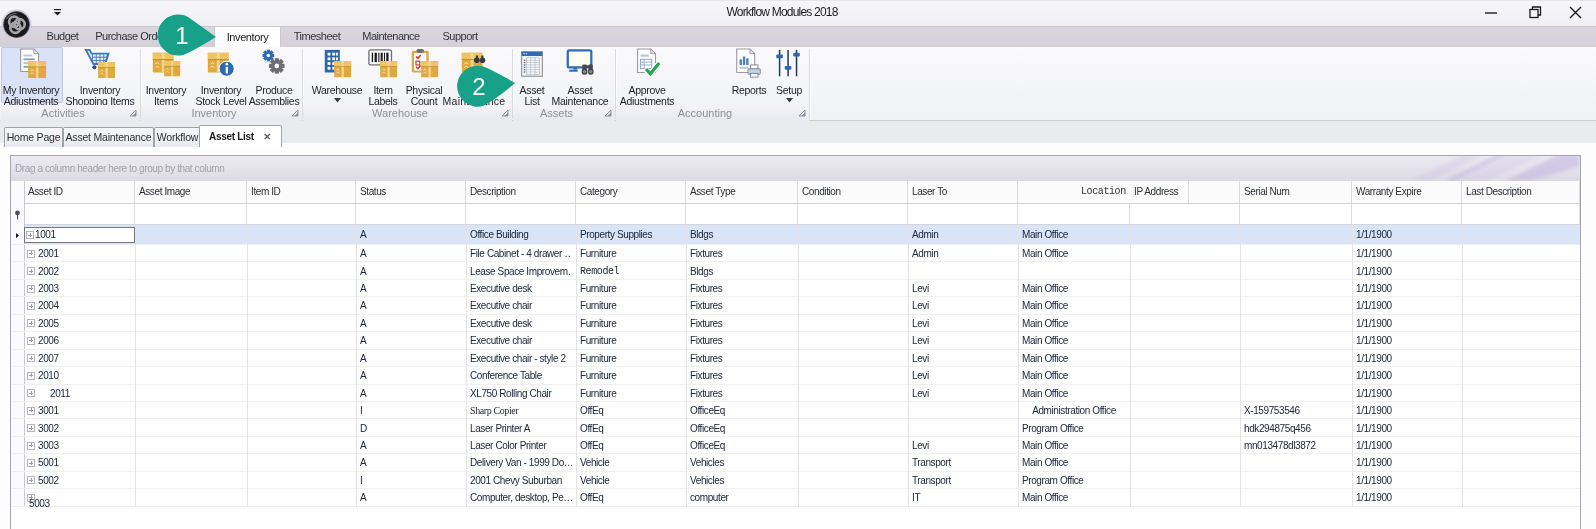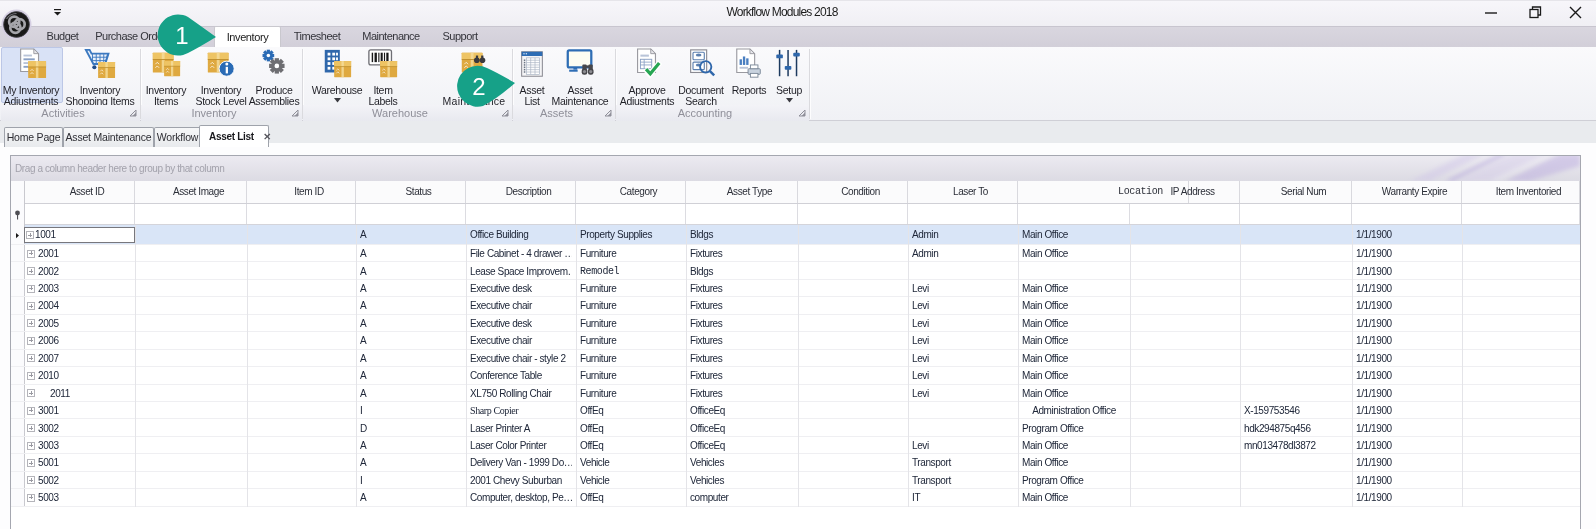--- a/index.html
+++ b/index.html
@@ -16,25 +16,25 @@
 .glabel { position:absolute; top:60px; height:13px; font-size:11px; color:#8f8f99; text-align:center; }
 .gfoot { position:absolute; top:58px; height:16px; background:linear-gradient(#f3f3f7,#e8e9ef); }
 .launch { position:absolute; top:63px; }
 .rbtn { position:absolute; top:1px; text-align:center; }
 .rlab { font-size:10.5px; letter-spacing:-0.3px; color:#1f1f26; line-height:11px; margin-top:1px; }
 .ricon { display:inline-block; width:32px; height:32px; }
 #mia-hl { position:absolute; left:1px; top:0px; width:62px; height:56px; background:#d9e2f6; border:1px solid #bcc7e6; border-radius:2px; }
 #docstrip { position:absolute; left:0; top:121px; width:1596px; height:22px; background:#e9ebee; }
 #whiteband { position:absolute; left:0; top:143px; width:1596px; height:386px; background:#fdfdfe; }
 .dtab { position:absolute; height:20px; background:linear-gradient(#f6f7f8,#e8eaed); border:1px solid #9fa3ab; border-bottom:none; border-radius:2px 2px 0 0; font-size:10.5px; letter-spacing:-0.2px; color:#2e2e34; text-align:center; line-height:19px; white-space:nowrap; }
-#dtab-active { position:absolute; left:199px; top:125px; height:22px; width:70px; white-space:nowrap; background:#fff; border:1px solid #9fa3ab; border-bottom:none; border-radius:2px 2px 0 0; font-size:10px; letter-spacing:-0.3px; font-weight:bold; color:#18181c; line-height:21px; text-align:left; padding-left:9px; }
+#dtab-active { position:absolute; left:199px; top:125px; height:22px; width:83px; white-space:nowrap; background:#fff; border:1px solid #9fa3ab; border-bottom:none; border-radius:2px 2px 0 0; font-size:10px; letter-spacing:-0.3px; font-weight:bold; color:#18181c; line-height:21px; text-align:left; padding-left:9px; }
 #grid { position:absolute; left:10px; top:155px; width:1571px; height:374px; background:#fff; border:1px solid #a5a7b0; border-bottom:none; }
 #gpanel { position:absolute; left:0; top:0; width:1569px; height:25px; background:linear-gradient(#eceaf1,#dcdbe3); font-size:10px; letter-spacing:-0.4px; color:#a3a2ac; line-height:25px; padding-left:4px; }
 #ghead { position:absolute; left:0; top:25px; width:1569px; height:23px; background:#fbfbfc; border-bottom:1px solid #d0d0d6; }
-.hcell { position:absolute; top:0; height:22px; line-height:22px; font-size:10px; letter-spacing:-0.4px; color:#2c2f38; padding-left:16px; border-right:1px solid #d9d9de; white-space:nowrap;text-align:center; }
+.hcell { position:absolute; top:0; height:22px; line-height:22px; font-size:10px; letter-spacing:-0.4px; color:#2c2f38; padding-left:4px; border-right:1px solid #d9d9de; white-space:nowrap; }
 #gfilter { position:absolute; left:0; top:48px; width:1569px; height:21px; background:#fff; border-bottom:1px solid #d4d4da; }
 #grows { position:absolute; left:0px; top:69px; width:1569px; height:304px; }
 .grow { position:absolute; left:0; width:1569px; border-bottom:1px solid #efeff2; }
 .gcell { position:absolute; top:0; height:100%; font-size:10px; letter-spacing:-0.4px; color:#20283a; padding-left:4px; white-space:nowrap; overflow:hidden; }
 #vlines div { position:absolute; width:1px; background:#e4e4e8; }
 #indcol { position:absolute; left:0; top:25px; width:14px; height:326px; border-right:1px solid #c9c9cf; background:#fbfbfd; }
 .plus { position:absolute; width:8px; height:8px; border:1px solid #b4b4ba; background:#fff; }
 .plus:before { content:""; position:absolute; left:1px; top:2.5px; width:4px; height:1px; background:#9a9aa2; }
 .plus:after { content:""; position:absolute; left:3px; top:0.5px; width:1px; height:4px; background:#9a9aa2; }
 </style>
@@ -189,20 +189,35 @@
           <rect x="20.5" y="5" width="2.4" height="10"></rect>
 </g>
 <g transform="translate(14,13) scale(0.9)" opacity="1.0">
 <rect x="0" y="1" width="20" height="19" rx="0.5" fill="#dfa940"></rect>
 <rect x="0" y="1" width="20" height="6.5" fill="#eec464"></rect>
 <rect x="8.6" y="1" width="2.8" height="19" fill="#f4dc9a" opacity="0.85"></rect>
 <path d="M0,7.5 L20,7.5" stroke="#bd8e2e" stroke-width="0.9"></path>
 <path d="M2.5,12 l1.8,-1.8 l1.8,1.8 M2.5,15.5 l1.8,-1.8 l1.8,1.8" stroke="#fff" stroke-width="0.9" fill="none" opacity="0.8"></path>
 </g>
 </svg><div class="rlab">Item<br>Labels</div></div>
+<div class="rbtn" style="left:384px;width:80px;"><svg class="ricon" width="34" height="34" viewBox="0 0 34 34">
+<rect x="4" y="3" width="18" height="23" rx="1.5" fill="#d9a943"></rect>
+<rect x="6.5" y="5.5" width="13" height="18.5" fill="#fff"></rect>
+<rect x="9" y="1" width="8" height="4" rx="2" fill="#6e6e72"></rect>
+<path d="M8.5,9 l2,2 l3,-3.5" stroke="#c0392b" stroke-width="1.6" fill="none"></path>
+<rect x="8.5" y="14" width="4" height="4" fill="none" stroke="#c0392b" stroke-width="1.2"></rect>
+<path d="M8.5,20 l2,2 l3,-3.5" stroke="#c0392b" stroke-width="1.6" fill="none"></path>
+<g transform="translate(14,13) scale(0.9)" opacity="1.0">
+<rect x="0" y="1" width="20" height="19" rx="0.5" fill="#dfa940"></rect>
+<rect x="0" y="1" width="20" height="6.5" fill="#eec464"></rect>
+<rect x="8.6" y="1" width="2.8" height="19" fill="#f4dc9a" opacity="0.85"></rect>
+<path d="M0,7.5 L20,7.5" stroke="#bd8e2e" stroke-width="0.9"></path>
+<path d="M2.5,12 l1.8,-1.8 l1.8,1.8 M2.5,15.5 l1.8,-1.8 l1.8,1.8" stroke="#fff" stroke-width="0.9" fill="none" opacity="0.8"></path>
+</g>
+</svg><div class="rlab">Physical<br>Count</div></div>
 <div class="rbtn" style="left:434px;width:80px;"><svg class="ricon" width="34" height="34" viewBox="0 0 34 34">
 <g transform="translate(4,4) scale(1.1)" opacity="1.0">
 <rect x="0" y="1" width="20" height="19" rx="0.5" fill="#dfa940"></rect>
 <rect x="0" y="1" width="20" height="6.5" fill="#eec464"></rect>
 <rect x="8.6" y="1" width="2.8" height="19" fill="#f4dc9a" opacity="0.85"></rect>
 <path d="M0,7.5 L20,7.5" stroke="#bd8e2e" stroke-width="0.9"></path>
 <path d="M2.5,12 l1.8,-1.8 l1.8,1.8 M2.5,15.5 l1.8,-1.8 l1.8,1.8" stroke="#fff" stroke-width="0.9" fill="none" opacity="0.8"></path>
 </g>
 <g fill="#3a3a3e">
           <circle cx="20" cy="13" r="3"></circle>
@@ -246,29 +261,20 @@
 </svg><div class="rlab">Asset<br>Maintenance</div></div>
 <div class="rbtn" style="left:607px;width:80px;"><svg class="ricon" width="34" height="34" viewBox="0 0 34 34">
 <path d="M7,1 h14 l5,5 v20 h-19 z" fill="#fff" stroke="#9a9aa0" stroke-width="1.2"></path>
 <path d="M21,1 l5,5 h-5 z" fill="#e8e8ec" stroke="#9a9aa0" stroke-width="1"></path>
 <rect x="10" y="7" width="9" height="2.2" fill="#b9c4d8"></rect>
 <rect x="10" y="12" width="12" height="10" fill="#fff" stroke="#8aa0c4" stroke-width="1"></rect>
 <path d="M10,15 h12 M10,18 h12 M14,12 v10" stroke="#8aa0c4" stroke-width="0.9"></path>
 <path d="M15,22 l5,6 l11,-13" stroke="#fff" stroke-width="6" fill="none"></path>
 <path d="M16,22.5 l4.5,5 l9.5,-11.5" stroke="#27a653" stroke-width="3.4" fill="none"></path>
 </svg><div class="rlab">Approve<br>Adjustments</div></div>
-<div class="rbtn" style="left:661px;width:80px;"><svg class="ricon" width="34" height="34" viewBox="0 0 34 34">
-<rect x="6" y="2" width="17" height="24" fill="#fff" stroke="#8a8a92" stroke-width="1.2"></rect>
-<rect x="8.5" y="4.5" width="12" height="8" fill="none" stroke="#5c7fae" stroke-width="1.2" rx="1"></rect>
-<ellipse cx="14.5" cy="7.5" rx="3" ry="1.6" fill="#5c7fae"></ellipse>
-<rect x="8.5" y="15" width="12" height="8" fill="none" stroke="#5c7fae" stroke-width="1.2" rx="1"></rect>
-<ellipse cx="14.5" cy="18" rx="3" ry="1.6" fill="#5c7fae"></ellipse>
-<circle cx="22" cy="20" r="6" fill="none" stroke="#2f67ab" stroke-width="2"></circle>
-<line x1="26.5" y1="24.5" x2="31" y2="29" stroke="#2f67ab" stroke-width="2.6"></line>
-</svg><div class="rlab">Document<br>Search</div></div>
 <div class="rbtn" style="left:709px;width:80px;"><svg class="ricon" width="34" height="34" viewBox="0 0 34 34">
 <path d="M4,1 h14 l5,5 v20 h-19 z" fill="#fff" stroke="#9a9aa0" stroke-width="1.2"></path>
 <path d="M18,1 l5,5 h-5 z" fill="#e8e8ec" stroke="#9a9aa0" stroke-width="1"></path>
 <g fill="#4a7fc1">
           <rect x="7" y="12" width="2.5" height="6"></rect>
           <rect x="10.5" y="9" width="2.5" height="9"></rect>
           <rect x="14" y="11" width="2.5" height="7"></rect>
         </g>
 <rect x="7" y="20" width="9" height="2" fill="#b9c4d8"></rect>
 <g>
@@ -356,21 +362,21 @@
 <div class="hcell" style="left:345px;width:110px;">Status</div>
 <div class="hcell" style="left:455px;width:110px;">Description</div>
 <div class="hcell" style="left:565px;width:110px;">Category</div>
 <div class="hcell" style="left:675px;width:112px;">Asset Type</div>
 <div class="hcell" style="left:787px;width:110px;">Condition</div>
 <div class="hcell" style="left:897px;width:110px;">Laser To</div>
 <div class="hcell" style="left:1066px;width:112px;font-family:Liberation Mono, monospace;">Location</div>
 <div class="hcell" style="left:1119px;width:110px;">IP Address</div>
 <div class="hcell" style="left:1229px;width:112px;">Serial Num</div>
 <div class="hcell" style="left:1341px;width:110px;">Warranty Expire</div>
-<div class="hcell" style="left:1451px;width:118px;">Item Inventoried</div>
+<div class="hcell" style="left:1451px;width:118px;">Last Description</div>
 </div>
 <div id="gfilter">
 <div style="position:absolute;left:13px;top:0;width:111px;height:20px;border-right:1px solid #dcdce1;"></div>
 <div style="position:absolute;left:124px;top:0;width:112px;height:20px;border-right:1px solid #dcdce1;"></div>
 <div style="position:absolute;left:236px;top:0;width:109px;height:20px;border-right:1px solid #dcdce1;"></div>
 <div style="position:absolute;left:345px;top:0;width:110px;height:20px;border-right:1px solid #dcdce1;"></div>
 <div style="position:absolute;left:455px;top:0;width:110px;height:20px;border-right:1px solid #dcdce1;"></div>
 <div style="position:absolute;left:565px;top:0;width:110px;height:20px;border-right:1px solid #dcdce1;"></div>
 <div style="position:absolute;left:675px;top:0;width:112px;height:20px;border-right:1px solid #dcdce1;"></div>
 <div style="position:absolute;left:787px;top:0;width:110px;height:20px;border-right:1px solid #dcdce1;"></div>
@@ -550,21 +556,21 @@
   <div class="gcell" style="left:345px;width:106px;line-height:17.45px;">I</div>
   <div class="gcell" style="left:455px;width:106px;line-height:17.45px;">2001 Chevy Suburban</div>
   <div class="gcell" style="left:565px;width:106px;line-height:17.45px;">Vehicle</div>
   <div class="gcell" style="left:675px;width:108px;line-height:17.45px;">Vehicles</div>
   <div class="gcell" style="left:897px;width:106px;line-height:17.45px;">Transport</div>
   <div class="gcell" style="left:1007px;width:108px;line-height:17.45px;">Program Office</div>
   <div class="gcell" style="left:1341px;width:106px;line-height:17.45px;">1/1/1900</div>
 </div>
 <div class="grow" style="top:264.3px;height:17.45px;">
   <div class="plus" style="left:16px;top:4.7px;"></div>
-  <div class="gcell" style="left:23px;width:95px;line-height:17.45px;">5003</div>
+  <div class="gcell" style="left:14px;width:95px;line-height:17.45px;margin-top:6px;">5003</div>
   <div class="gcell" style="left:345px;width:106px;line-height:17.45px;">A</div>
   <div class="gcell" style="left:455px;width:106px;line-height:17.45px;">Computer, desktop, Pe…</div>
   <div class="gcell" style="left:565px;width:106px;line-height:17.45px;">OffEq</div>
   <div class="gcell" style="left:675px;width:108px;line-height:17.45px;">computer</div>
   <div class="gcell" style="left:897px;width:106px;line-height:17.45px;">IT</div>
   <div class="gcell" style="left:1007px;width:108px;line-height:17.45px;">Main Office</div>
   <div class="gcell" style="left:1341px;width:106px;line-height:17.45px;">1/1/1900</div>
 </div>
 </div>
 <div id="vlines">

